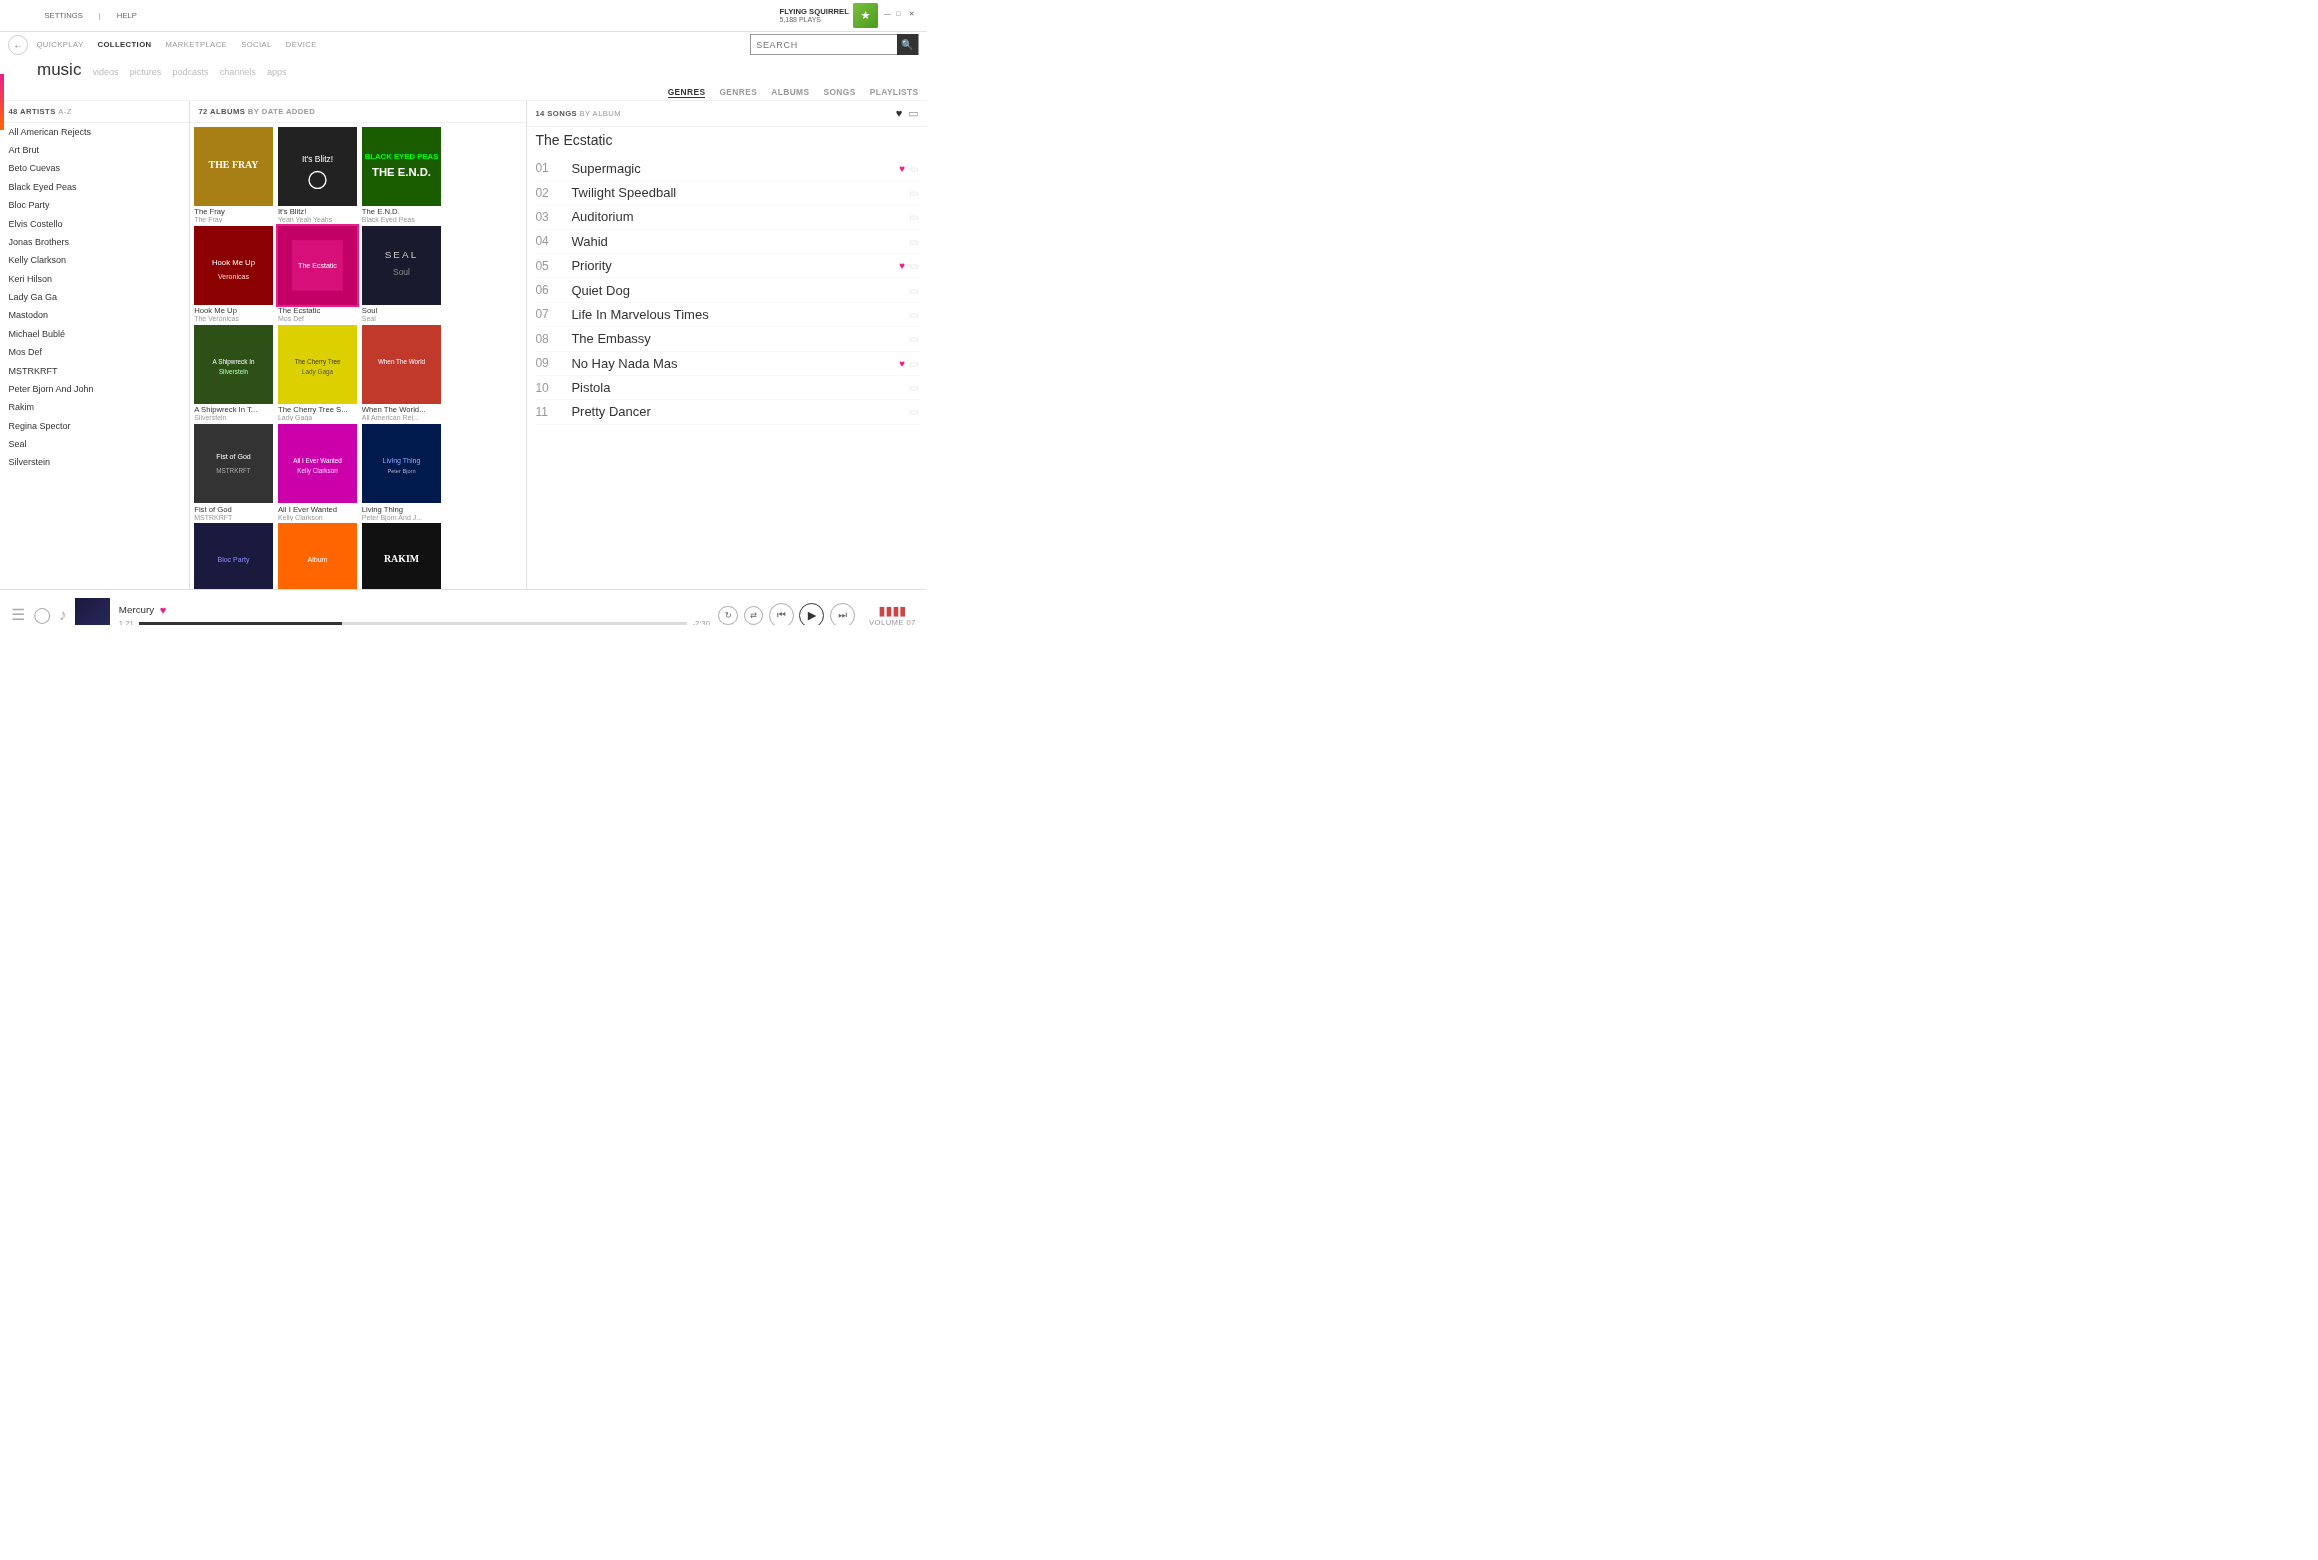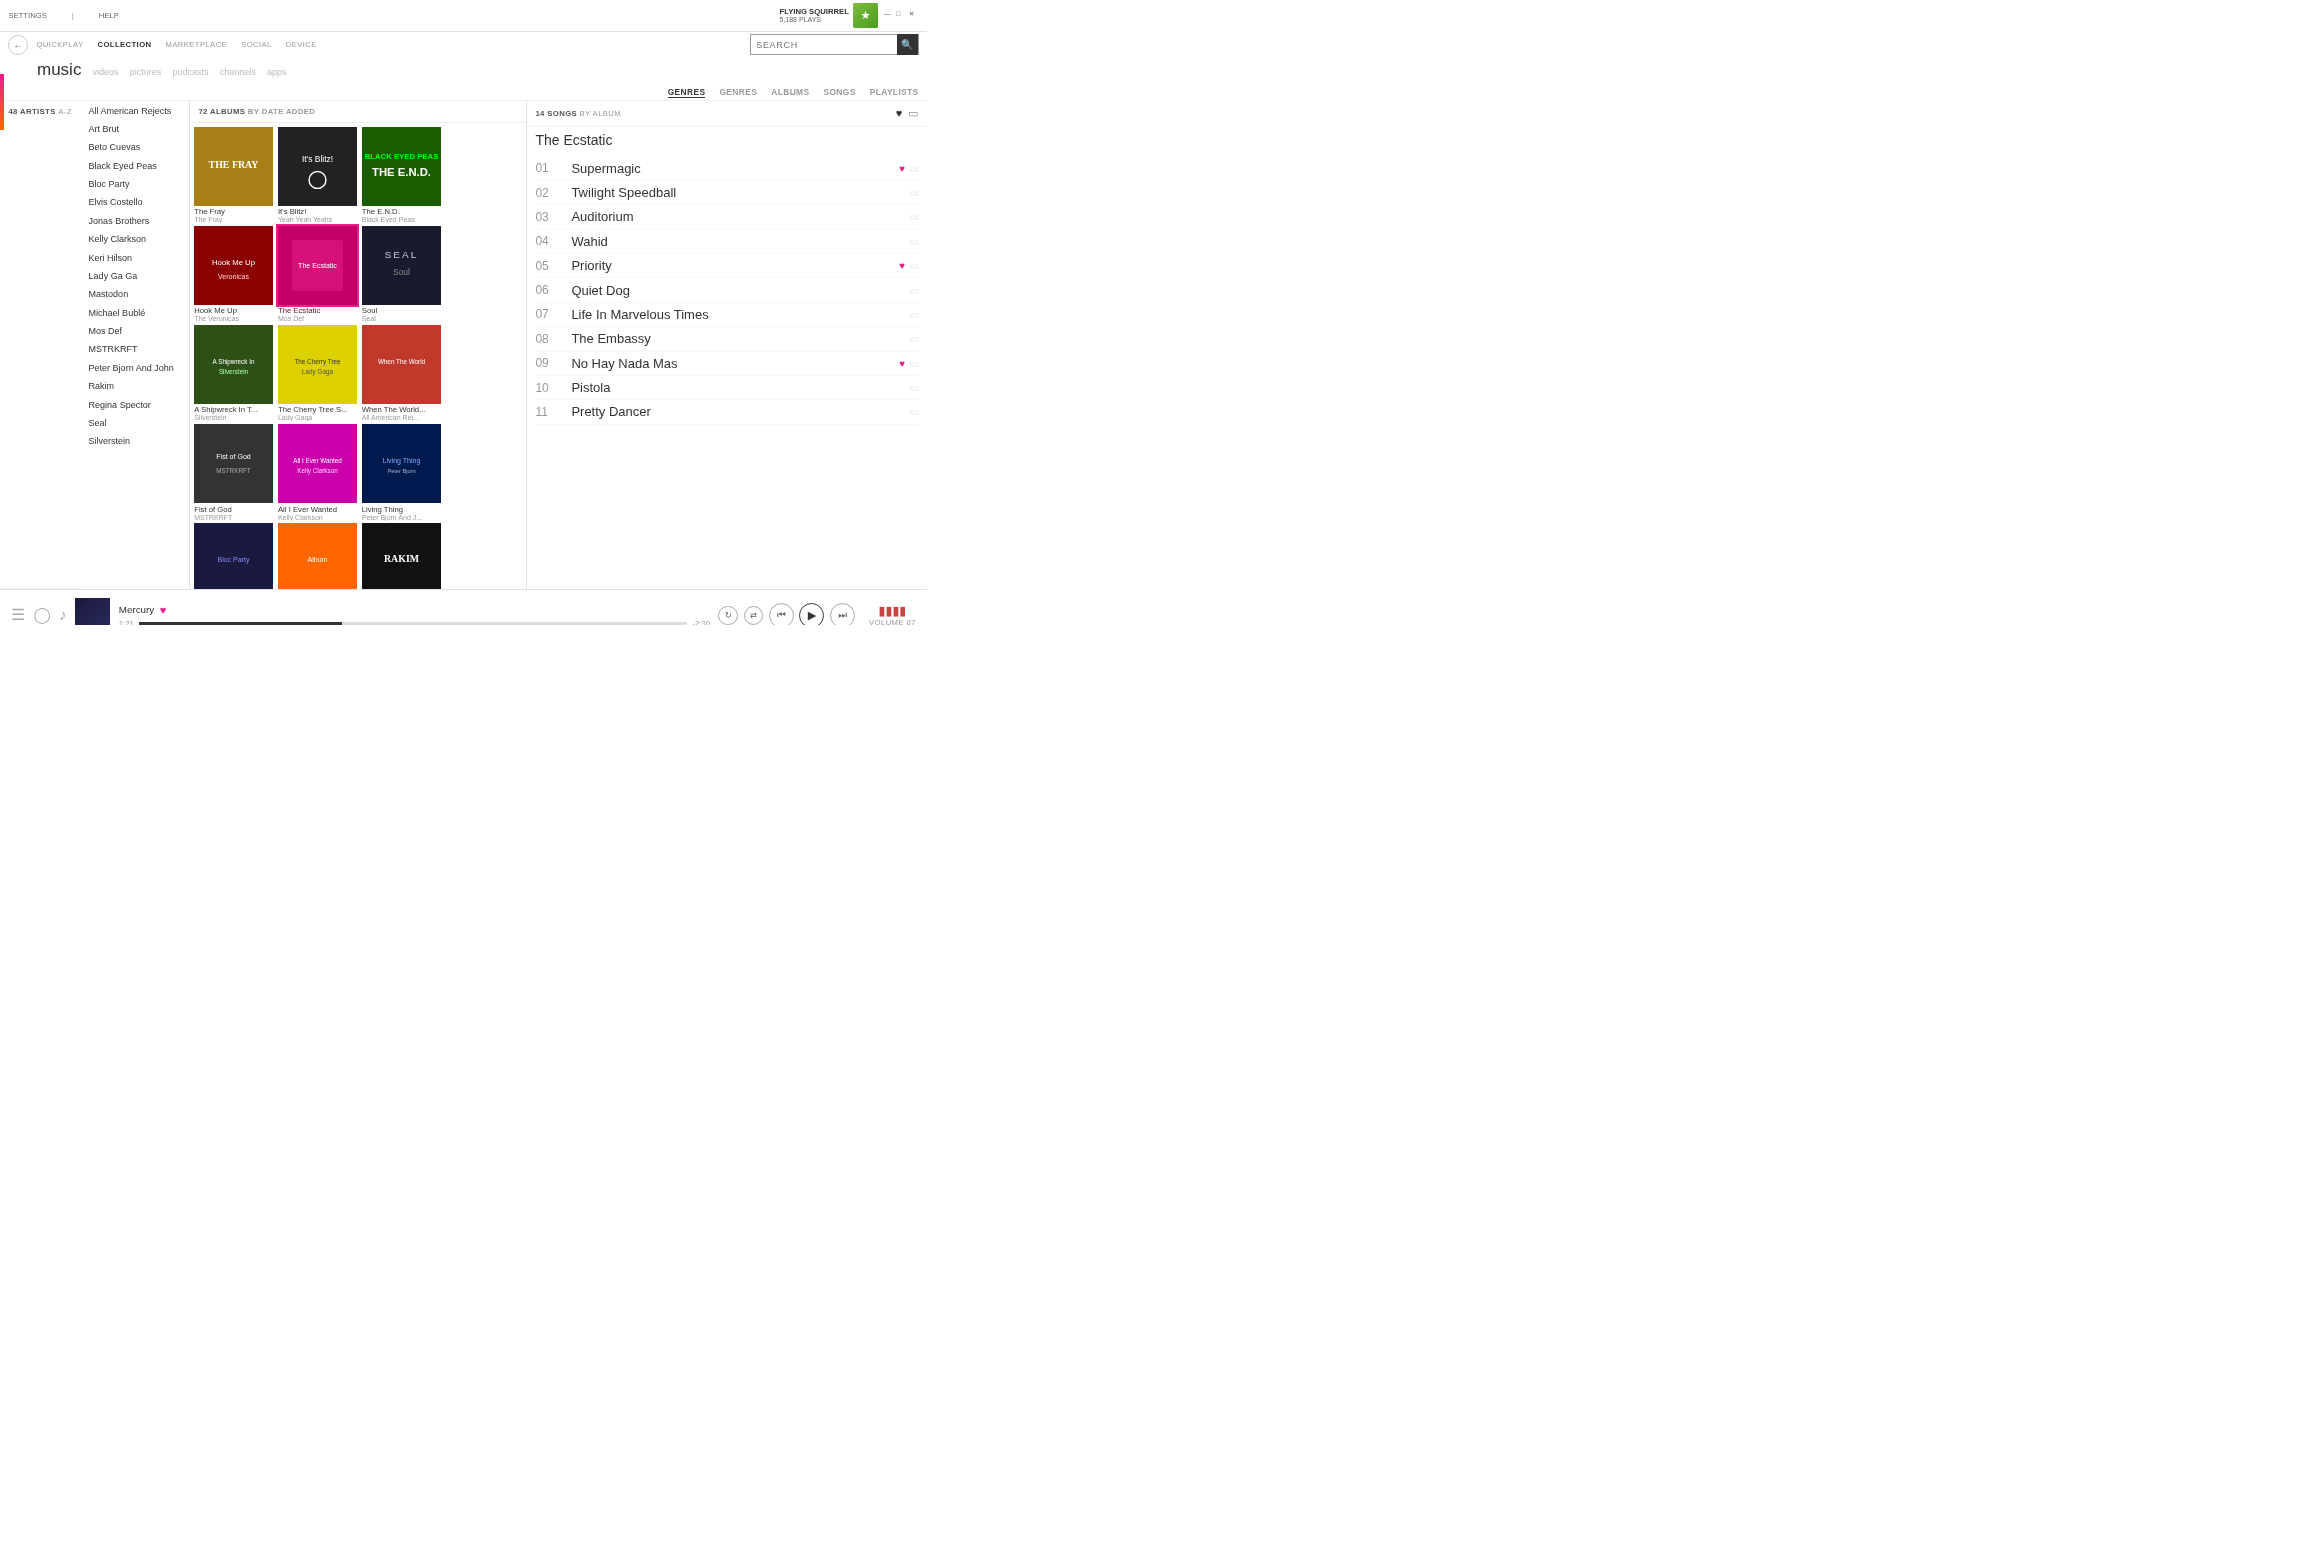--- a/index.html
+++ b/index.html
@@ -15,21 +15,21 @@
 
     
     #top-bar {
       display: flex;
       justify-content: space-between;
       align-items: center;
       padding: 2.8px 8.4px;
       background: #fff;
       border-bottom: 0.7px solid #e0e0e0;
     }
-    #top-bar-left { display: flex; gap: 25px; font-size: 7.7px; color: #666; }
+    #top-bar-left { display: flex; gap: 16px; font-size: 7.7px; color: #666; margin-left: 36px; }
     #top-bar-right { display: flex; align-items: center; gap: 5.6px; }
     .settings-link { font-size: 7.7px; color: #666; cursor: pointer; }
     .separator { font-size: 7.7px; color: #999; }
     #user-info { display: flex; align-items: center; gap: 4.2px; }
     #username { font-size: 7.7px; font-weight: bold; color: #333; }
     #plays { font-size: 7px; color: #666; }
     #user-avatar {
       width: 25px; height: 25px;
       background: linear-gradient(135deg, #7cbe3d, #4a9c1f);
       border-radius: 1.4px;
@@ -105,21 +105,21 @@
     
     #main-content {
       display: flex;
       height: calc(100% - 137px);
     }
 
     
     #artists-panel {
       width: 190px;
       border-right: 0.7px solid #e0e0e0;
-      display: flex; flex-direction: row;
+      display: flex; flex-direction: column;
       flex-shrink: 0;
     }
     #artists-header {
       padding: 5.6px 8.4px; font-size: 7.7px; font-weight: bold; color: #555;
       text-transform: uppercase; letter-spacing: 0.4px;
       border-bottom: 0.7px solid #f0f0f0;
     }
     #artists-header span { color: #999; font-weight: normal; }
     #artists-list {
       flex: 1; overflow-y: auto; overflow-x: hidden;

